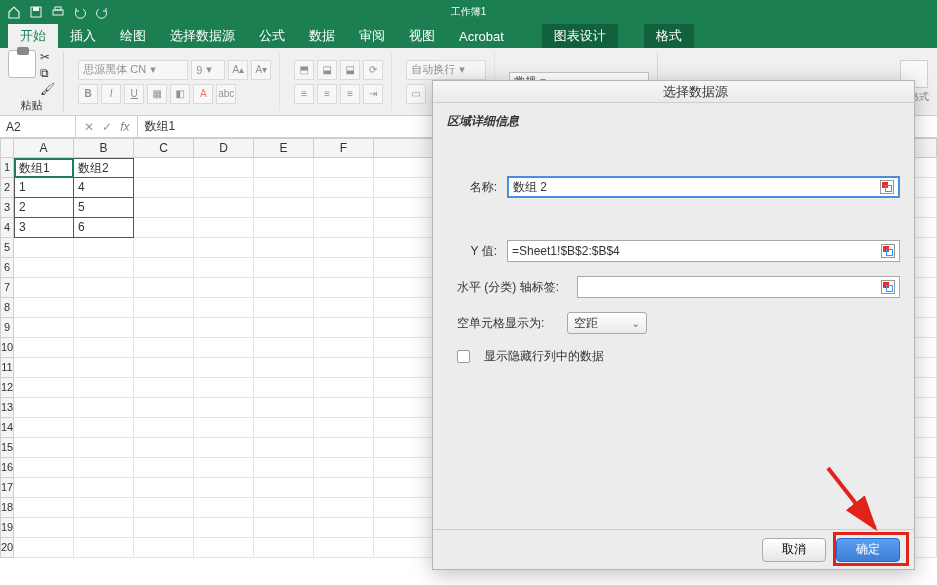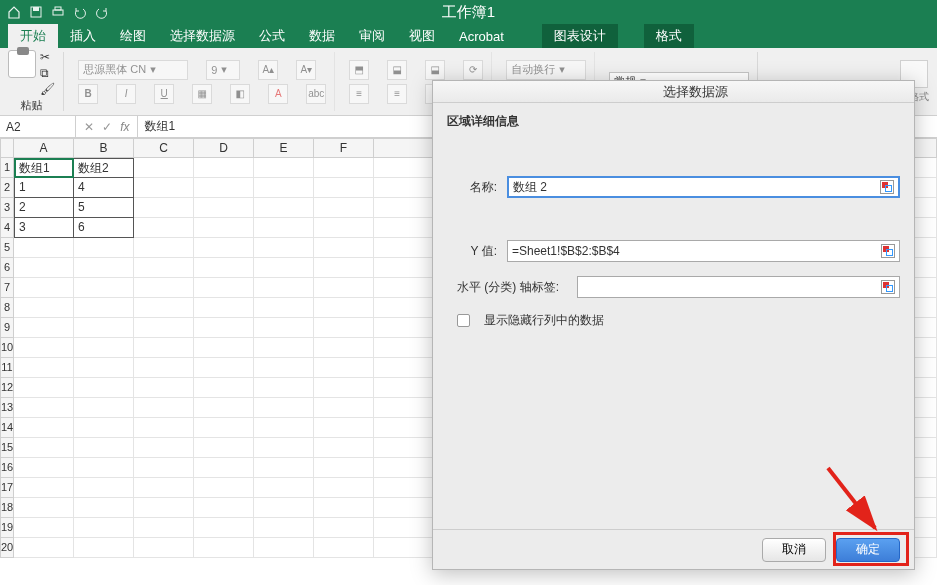--- a/index.html
+++ b/index.html
@@ -1,30 +1,30 @@
 <!DOCTYPE html>
 <html><head>
 <meta charset="utf-8">
 <style>
   * { margin: 0; padding: 0; box-sizing: border-box; font-family: "Helvetica Neue", Arial, sans-serif; }
   body { background: #fff; width: 937px; height: 585px; overflow: hidden; position: relative; font-size: 12px; color: #333; }
   .titlebar { background: #1b7f52; height: 24px; display: flex; align-items: center; padding: 0 6px; color: #fff; position: relative; }
   .titlebar .qat { display: flex; gap: 6px; align-items: center; opacity: .9; }
   .titlebar .qat .icon { width: 16px; height: 16px; display: flex; align-items: center; justify-content: center; }
-  .titlebar .title { position: absolute; left: 50%; transform: translateX(-50%); font-size: 15px; text-align: center; }
+  .titlebar .title { position: absolute; left: 50%; transform: translateX(-50%); font-size: 10px; text-align: center; }
   .ribbon-tabs { background: #1b7f52; height: 24px; display: flex; align-items: stretch; padding-left: 8px; }
   .ribbon-tab { padding: 4px 12px; color: #fff; font-size: 13px; display: flex; align-items: center; cursor: pointer; }
   .ribbon-tab.active { background: #f0f0f0; color: #1b7f52; }
   .ribbon-tab.ctx { background: #10613c; margin-left: 26px; }
   .ribbon { background: #f0f0f0; height: 68px; border-bottom: 1px solid #d0d0d0; display: flex; align-items: center; padding: 4px 8px; gap: 6px; }
   .rbn-paste { display: flex; flex-direction: column; align-items: center; gap: 2px; padding-right: 8px; border-right: 1px solid #d8d8d8; height: 100%; justify-content: center; }
   .rbn-paste .clip { width: 28px; height: 28px; background: #fff; border: 1px solid #bbb; border-radius: 3px; position: relative; }
   .rbn-paste .clip::before { content: ''; position: absolute; top: -4px; left: 8px; width: 12px; height: 8px; background: #888; border-radius: 2px; }
   .rbn-font { display: flex; flex-direction: column; gap: 4px; padding: 0 8px; border-right: 1px solid #d8d8d8; height: 100%; justify-content: center; opacity: .5; }
-  .rbn-row { display: flex; gap: 18px; align-items: center; }
+  .rbn-row { display: flex; gap: 3px; align-items: center; }
   .rbn-select { height: 20px; border: 1px solid #c5c5c5; background: #fff; font-size: 11px; padding: 0 4px; display: flex; align-items: center; gap: 4px; }
   .rbn-btn { width: 20px; height: 20px; border: 1px solid #c5c5c5; background: #fff; display: flex; align-items: center; justify-content: center; font-size: 10px; }
   .rbn-align { display: flex; flex-direction: column; gap: 4px; padding: 0 8px; border-right: 1px solid #d8d8d8; height: 100%; justify-content: center; opacity: .5; }
   .rbn-num { display: flex; flex-direction: column; gap: 4px; padding: 0 8px; border-right: 1px solid #d8d8d8; height: 100%; justify-content: center; }
   .rbn-far { flex: 1; }
   .formula-bar { height: 22px; display: flex; align-items: center; border-bottom: 1px solid #cfcfcf; }
   .name-box { width: 76px; border-right: 1px solid #cfcfcf; padding: 0 6px; font-size: 12px; display: flex; align-items: center; height: 100%; }
   .fx-btns { display: flex; align-items: center; gap: 8px; padding: 0 8px; color: #999; height: 100%; border-right: 1px solid #cfcfcf; }
   .fx-label { font-style: italic; color: #888; }
   .fx-input { flex: 1; padding: 0 6px; font-size: 12px; }
@@ -35,21 +35,21 @@
   .row { display: flex; height: 20px; }
   .row-h { width: 14px; border: 1px solid #cfcfcf; border-top: none; background: #f5f5f5; text-align: center; font-size: 11px; line-height: 18px; }
   .cell { border-right: 1px solid #e4e4e4; border-bottom: 1px solid #e4e4e4; padding: 0 4px; line-height: 19px; font-size: 12px; }
   .cell.dark { border-right: 1px solid #555; border-bottom: 1px solid #555; }
   .cell.dark-top { border-top: 1px solid #555; }
   .cell.dark-left { border-left: 1px solid #555; }
   .sel { position: absolute; border: 2px solid #1b7f52; pointer-events: none; }
   .dialog { position: absolute; left: 432px; top: 80px; width: 483px; height: 490px; background: #ececec; border: 1px solid #b5b5b5; box-shadow: 0 4px 20px rgba(0,0,0,.25); display: flex; flex-direction: column; }
   .dlg-title { height: 22px; background: linear-gradient(#f7f7f7,#eaeaea); text-align: center; font-size: 13px; line-height: 22px; border-bottom: 1px solid #cdcdcd; padding-left: 44px; }
   .dlg-body { flex: 1; padding: 10px 14px; display: flex; flex-direction: column; gap: 14px; overflow: auto; }
-  .dlg-sect-title { font-weight: 600; font-size: 12px; }
+  .dlg-sect-title { font-weight: 600; font-size: 12px; font-style: italic; }
   .dlg-row { display: flex; align-items: center; gap: 10px; }
   .dlg-label { font-size: 12px; min-width: 84px; }
   .dlg-input { flex: 1; height: 22px; border: 1px solid #a9a9a9; background: #fff; padding: 0 4px; font-size: 12px; display: flex; align-items: center; justify-content: space-between; }
   .range-icon { width: 14px; height: 14px; border: 1px solid #999; display: inline-block; position: relative; }
   .range-icon::before { content: ''; position: absolute; top: 1px; left: 1px; width: 6px; height: 6px; background: #d33; }
   .range-icon::after { content: ''; position: absolute; bottom: 1px; right: 1px; width: 5px; height: 5px; border: 1px solid #39f; }
   .legend-row { display: flex; gap: 14px; align-items: flex-start; }
   .legend-left { flex: 0 0 226px; display: flex; flex-direction: column; gap: 4px; }
   .legend-ctrl { display: flex; align-items: center; justify-content: space-between; }
   .arrow-btns { display: flex; }
@@ -457,20 +457,27 @@
 
     <div class="dlg-row" style="padding-left:10px">
       <span class="dlg-label" style="min-width:110px">水平 (分类) 轴标签:</span>
       <div class="dlg-input">
         <span></span>
         <span class="range-icon"></span>
       </div>
     </div>
 
     <div class="dlg-row" style="padding-left:10px">
+      <span class="dlg-label" style="min-width:100px">空单元格显示为:</span>
+      <div class="dlg-select">
+        <span>空距</span>
+          <span class="chev">⌄</span>
+      </div>
+    </div>
+    <div class="dlg-row" style="padding-left:10px">
       <span class="checkbox"></span>
       <span>显示隐藏行列中的数据</span>
     </div>
   </div>
   <div class="dlg-footer">
     <button class="btn-std">取消</button>
     <button class="btn-primary">确定</button>
   </div>
 </div>
 

